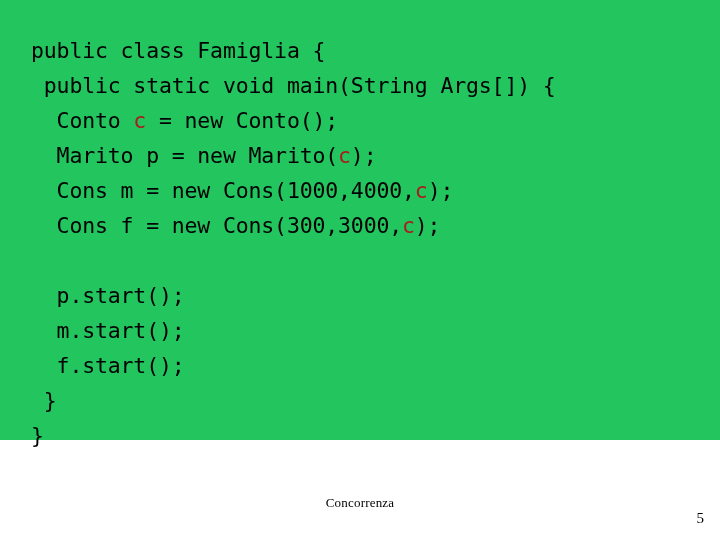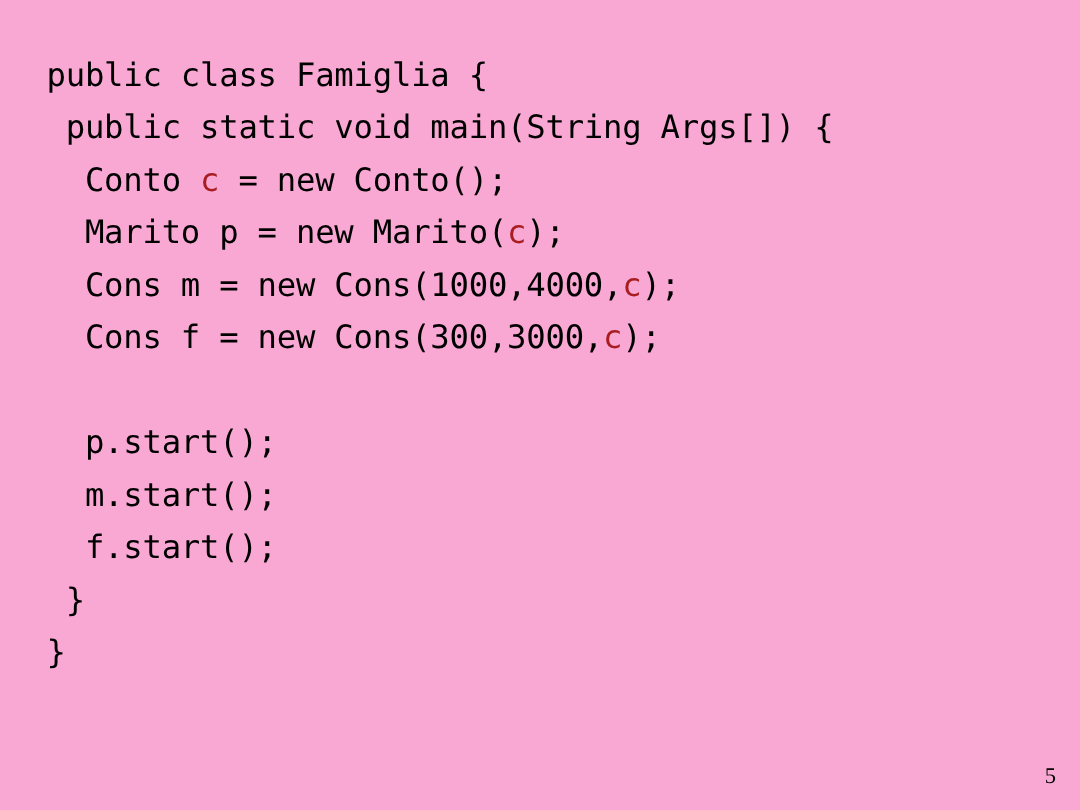--- a/index.html
+++ b/index.html
@@ -11,22 +11,22 @@
     height: 540px;
     background: #ffffff;
     font-family: "Liberation Sans", sans-serif;
     overflow: hidden;
     position: relative;
   }
 
   #slide {
     position: relative;
     width: 720px;
-    height: 540px;
-    background: #f9a8d4;
+    height: 440px;
+    background: #22c55e;
   }
 
   
   #code-block {
     position: absolute;
     left: 31px;
     top: 33px;
     width: 660px;
     font-family: "DejaVu Sans Mono", "Liberation Mono", monospace;
     font-size: 21.5px;
@@ -74,16 +74,17 @@
     color: #000000;
   }
 </style>
 </head>
 <body>
 
 <div id="slide">
 
   <div id="code-block"><div class="code-line"><span>public class Famiglia {</span></div><div class="code-line"><span> public static void main(String Args[]) {</span></div><div class="code-line"><span>  Conto </span><span class="var-c" style="color: rgb(168, 29, 33);">c</span><span> = new Conto();</span></div><div class="code-line"><span>  Marito p = new Marito(</span><span class="var-c" style="color: rgb(168, 29, 33);">c</span><span>);</span></div><div class="code-line"><span>  Cons m = new Cons(1000,4000,</span><span class="var-c" style="color: rgb(168, 29, 33);">c</span><span>);</span></div><div class="code-line"><span>  Cons f = new Cons(300,3000,</span><span class="var-c" style="color: rgb(168, 29, 33);">c</span><span>);</span></div><div class="code-line blank">&nbsp;</div><div class="code-line"><span>  p.start();</span></div><div class="code-line"><span>  m.start();</span></div><div class="code-line"><span>  f.start();</span></div><div class="code-line"><span> }</span></div><div class="code-line"><span>}</span></div></div>
 
+  <div id="footer-label">Concorrenza</div>
 
   <div id="page-number">5</div>
 
 </div>
 
 </body></html>

